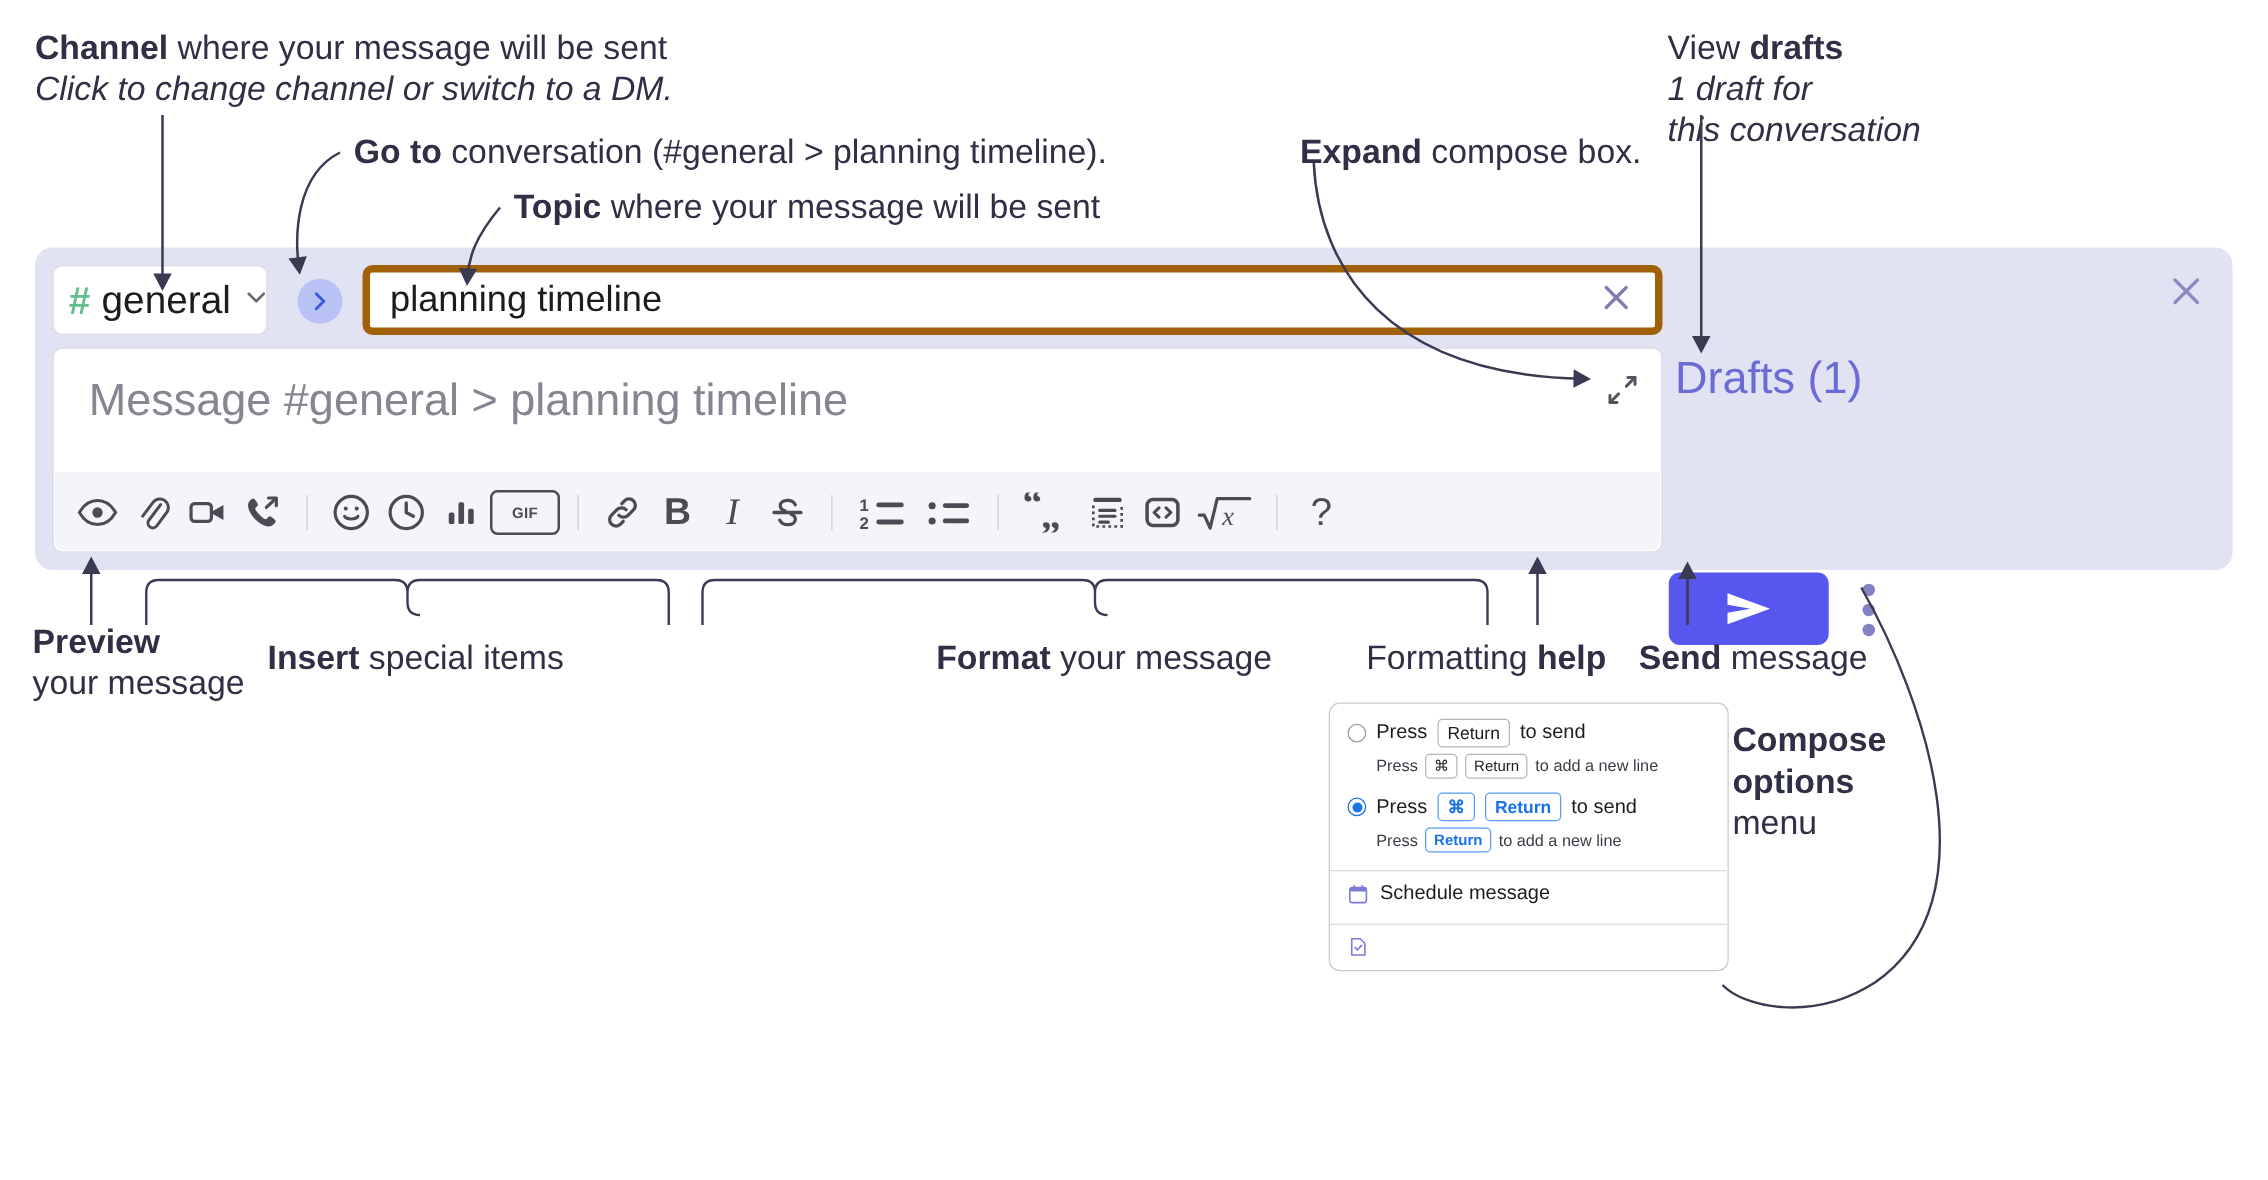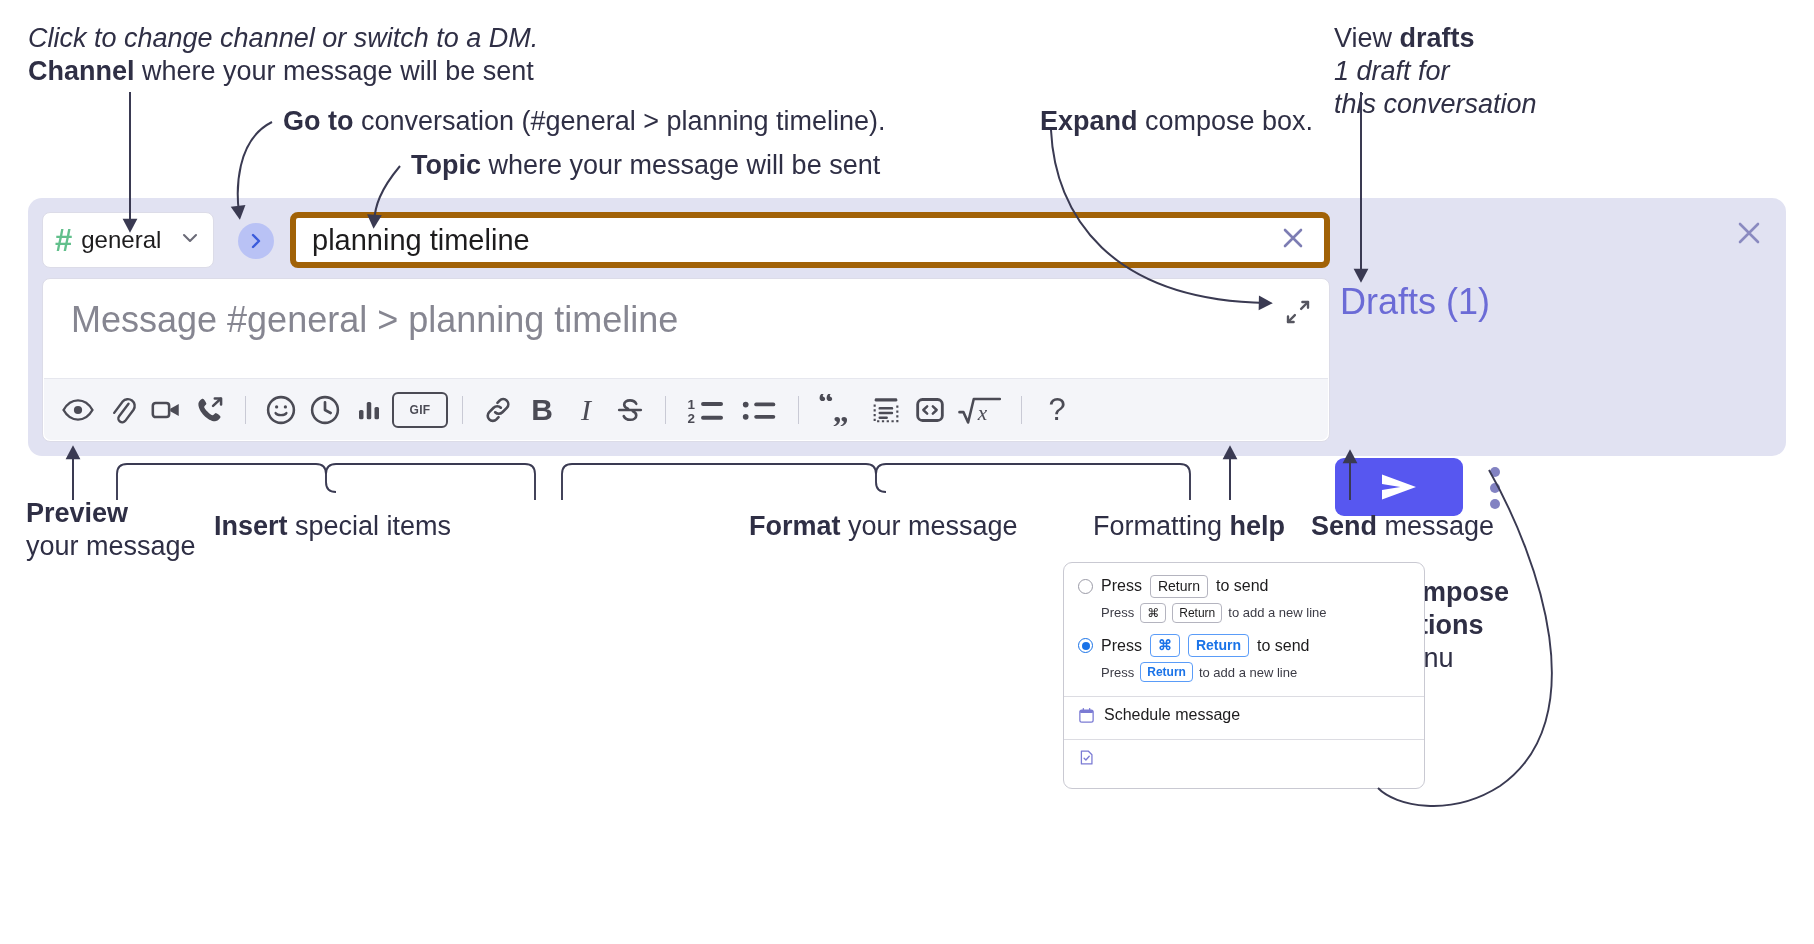--- a/index.html
+++ b/index.html
@@ -31,21 +31,21 @@
   }
 
   
   #header-row{position:absolute;left:0;top:0;height:58px;width:100%;}
   #channel-select{
     position:absolute;left:0;top:0;width:172px;height:56px;
     background:#fff;border:1px solid #dcdce8;border-radius:8px;
     display:flex;align-items:center;gap:9px;padding:0 12px;box-sizing:border-box;
   }
   #channel-select .hash{color:#62c08c;font-size:31px;font-weight:700;line-height:1;}
-  #channel-select .cname{font-size:24px;color:#1d1c1d;}
+  #channel-select .cname{font-size:31px;color:#1d1c1d;}
   #channel-select .chev{margin-left:auto;}
   #goto-btn{
     position:absolute;left:196px;top:11px;width:36px;height:36px;border-radius:50%;
     background:#b9c2f5;display:flex;align-items:center;justify-content:center;
   }
   #topic-field{
     position:absolute;left:248px;top:0;right:0;height:56px;
     background:#fff;border:6px solid #a16207;border-radius:8px;
     display:flex;align-items:center;padding:0 16px;box-sizing:border-box;
   }
@@ -85,23 +85,23 @@
     background:#5757f0;border-radius:9px;display:flex;align-items:center;justify-content:center;
   }
   #compose-options{
     position:absolute;left:1480px;top:466px;width:30px;height:44px;
     display:flex;flex-direction:column;align-items:center;justify-content:center;gap:6px;
   }
   #compose-options i{display:block;width:10px;height:10px;border-radius:50%;background:#8282c2;}
 
   
   #options-menu{
-    position:absolute;left:1063px;top:562px;width:362px;
+    position:absolute;left:1063px;top:562px;width:320px;
     background:#fff;border:1px solid #c9c9d2;border-radius:9px;
-    box-sizing:border-box;padding:10px 0 12px 0;
+    box-sizing:border-box;padding:10px 0 0 0;
     font-size:15px;
   }
   .radio-row{display:flex;align-items:center;gap:8px;padding:2px 14px;}
   .radio{
     width:15px;height:15px;border:1.6px solid #9a9aa6;border-radius:50%;
     flex:0 0 auto;box-sizing:border-box;position:relative;
   }
   .radio.on{border-color:#1a73e8;}
   .radio.on::after{
     content:"";position:absolute;left:50%;top:50%;transform:translate(-50%,-50%);
@@ -122,22 +122,22 @@
   .menu-item{display:flex;align-items:center;gap:9px;padding:7px 14px;font-size:16px;color:#1d1c1d;}
   .menu-item svg{flex:0 0 auto;}
 
   
   #leaders{position:absolute;left:0;top:0;width:1814px;height:944px;pointer-events:none;}
 </style>
 </head>
 <body>
 
 <div class="anno" style="left:28px;top:22px;">
+  <div><b>Channel</b><span> where your message will be sent</span></div>
   <div><i>Click to change channel or switch to a DM.</i></div>
-  <div><b>Channel</b><span> where your message will be sent</span></div>
 </div>
 
 <div class="anno" style="left:283px;top:105px;">
   <b>Go to</b><span> conversation (#general &gt; planning timeline).</span>
 </div>
 
 <div class="anno" style="left:411px;top:149px;">
   <b>Topic</b><span> where your message will be sent</span>
 </div>
 

